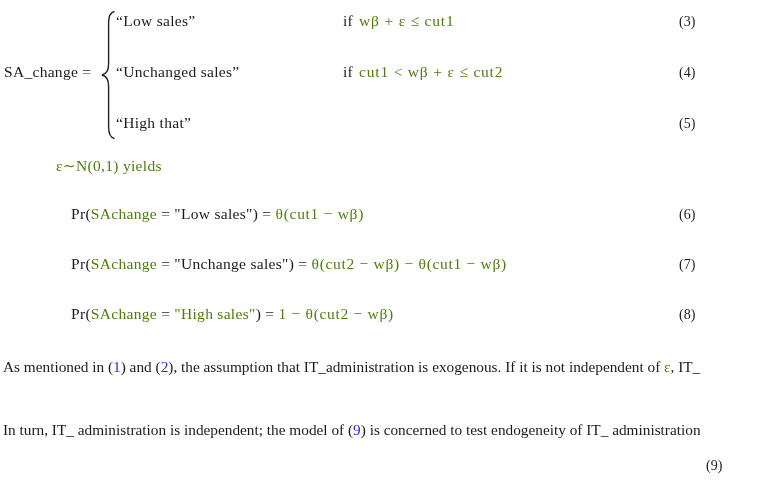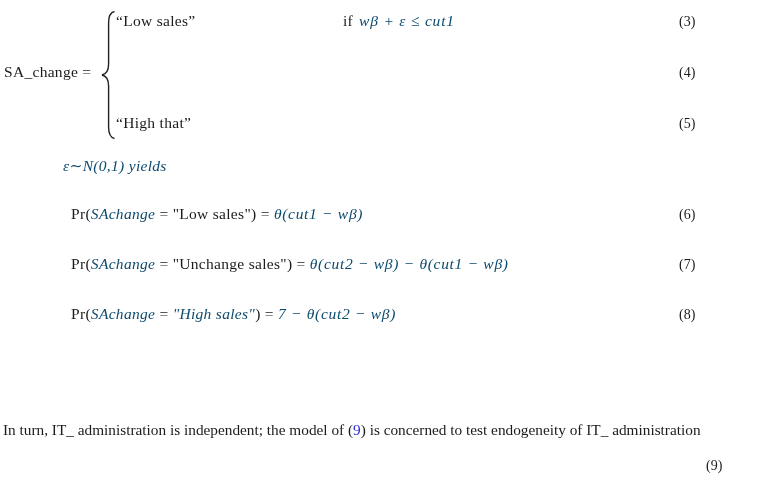--- a/index.html
+++ b/index.html
@@ -10,21 +10,21 @@
     background: #ffffff;
     overflow: hidden;
     font-family: "Liberation Serif", "DejaVu Serif", serif;
     color: #1b1b1b;
   }
   .abs { position: absolute; white-space: nowrap; }
   .eq   { font-size: 15.5px; letter-spacing: 0.3px; }
   .para { font-size: 15.3px; }
   .num  { font-size: 14px; color: #1b1b1b; }
   .rm { font-style: normal; }
-  .it { font-style: italic; color: #0c4a6e; text-align: center; }
+  .it { color: #4d7c0f; text-align: center; }
   .wide { letter-spacing: 0.7px; }
   .mathsp { letter-spacing: 0.8px; margin-left: 6px; }
   .link { color: #2b2bd1; cursor: pointer; }
   svg.brace { position: absolute; }
 </style>
 </head>
 <body>
 
 <div class="page">
 
@@ -37,46 +37,55 @@
   </svg>
 
   <div class="abs eq" style="left:116px; top:12px">
     <span class="rm">“Low sales”</span>
   </div>
   <div class="abs eq" style="left:343px; top:12px">
     <span class="rm">if</span><span class="it mathsp">wβ + ε ≤ cut1</span>
   </div>
   <div class="abs num" style="left:679px; top:14px">(3)</div>
 
+  <div class="abs eq" style="left:116px; top:63px">
+    <span class="rm">“Unchanged sales”</span>
+  </div>
+  <div class="abs eq" style="left:343px; top:63px">
+    <span class="rm">if</span><span class="it mathsp">cut1 &lt; wβ + ε ≤ cut2</span>
+  </div>
   <div class="abs num" style="left:679px; top:65px">(4)</div>
 
   <div class="abs eq" style="left:116px; top:114px">
     <span class="rm">“High that”</span>
   </div>
   <div class="abs num" style="left:679px; top:116px">(5)</div>
 
-  <div class="abs eq" style="left:63px; top:157px">
+  <div class="abs eq" style="left:56px; top:157px">
     <span class="it">ε∼N(0,1) yields</span>
   </div>
 
   <div class="abs eq" style="left:71px; top:205px">
     <span class="rm">Pr(</span><span class="it">SAchange</span><span class="rm"> = </span><span class="rm">"Low sales"</span><span class="rm">) = </span><span class="it wide">θ(cut1 − wβ)</span>
   </div>
   <div class="abs num" style="left:679px; top:207px">(6)</div>
 
   <div class="abs eq" style="left:71px; top:255px">
     <span class="rm">Pr(</span><span class="it">SAchange</span><span class="rm"> = </span><span class="rm">"Unchange sales"</span><span class="rm">) = </span><span class="it wide">θ(cut2 − wβ) − θ(cut1 − wβ)</span>
   </div>
   <div class="abs num" style="left:679px; top:257px">(7)</div>
 
   <div class="abs eq" style="left:71px; top:305px">
-    <span class="rm">Pr(</span><span class="it">SAchange</span><span class="rm"> = </span><span class="it">"High sales"</span><span class="rm">) = </span><span class="it wide">7 − θ(cut2 − wβ)</span>
+    <span class="rm">Pr(</span><span class="it">SAchange</span><span class="rm"> = </span><span class="it">"High sales"</span><span class="rm">) = </span><span class="it wide">1 − θ(cut2 − wβ)</span>
   </div>
   <div class="abs num" style="left:679px; top:307px">(8)</div>
 
+  <div class="abs para" style="left:3px; top:358px">
+    <span>As mentioned in (</span><span class="link">1</span><span>) and (</span><span class="link">2</span><span>), the assumption that IT_administration is exogenous. If it is not independent of </span><span class="it">ε</span><span>, IT_</span>
+  </div>
 
 
   <div class="abs para" style="left:3px; top:421px">
     <span>In turn, IT_ administration is independent; the model of (</span><span class="link">9</span><span>) is concerned to test endogeneity of IT_ administration</span>
   </div>
 
   <div class="abs num" style="left:706px; top:458px">(9)</div>
 
 </div>
 

